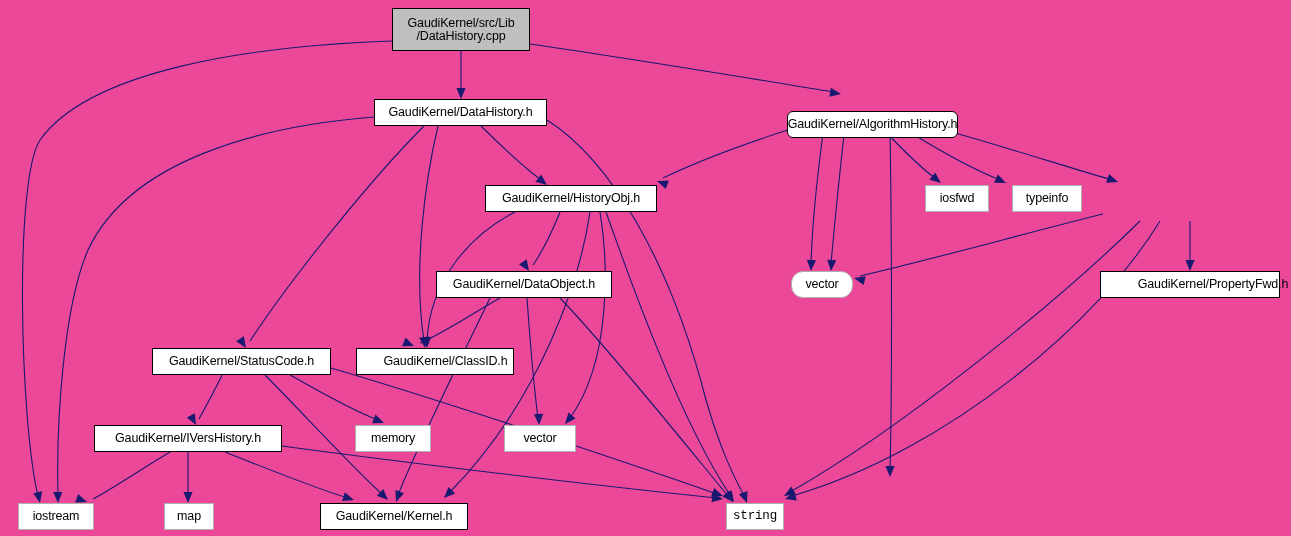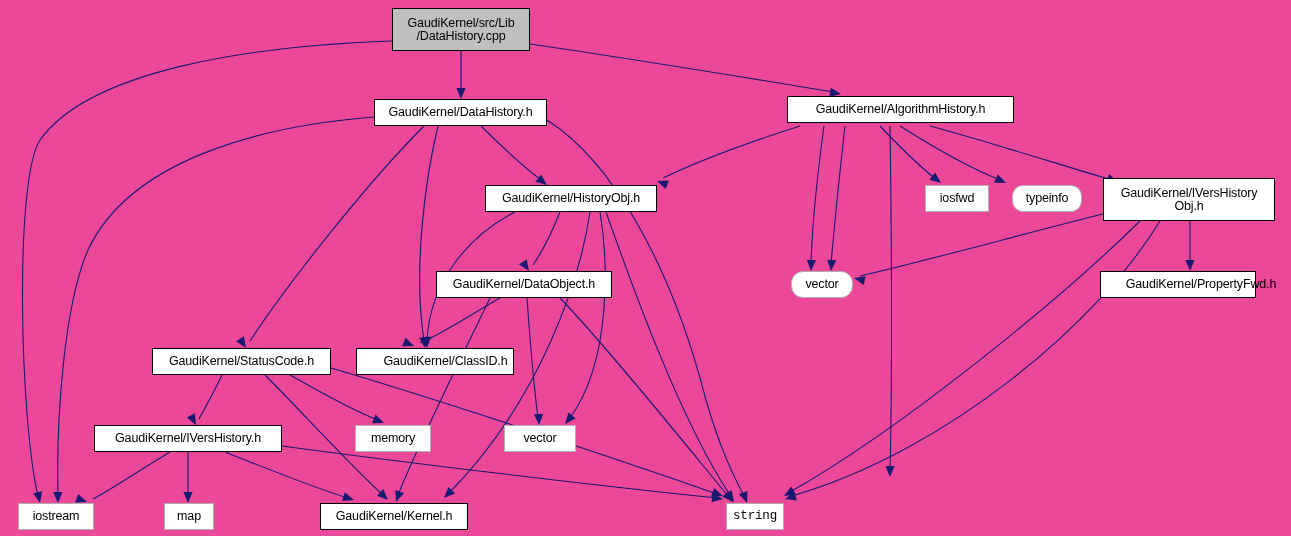--- a/index.html
+++ b/index.html
@@ -90,29 +90,27 @@
       <path d="M1103,214 C1030,232 930,260 860,276" class="edge"></path>
       <polygon points="0,0 -11,-4.6 -11,4.6" transform="translate(854,278) rotate(194)" class="arrow"></polygon>
       <path d="M1140,221 C1060,300 900,430 790,492" class="edge"></path>
       <polygon points="0,0 -11,-4.6 -11,4.6" transform="translate(784,496) rotate(150)" class="arrow"></polygon>
       <path d="M1160,221 C1100,320 950,450 792,496" class="edge"></path>
       <polygon points="0,0 -11,-4.6 -11,4.6" transform="translate(785,499) rotate(165)" class="arrow"></polygon>
     </svg>
 <div class="node root" style="left: 392px; top: 8px; width: 138px; height: 43px;">GaudiKernel/src/Lib
 /DataHistory.cpp</div>
     <div class="node project" style="left: 374px; top: 99px; width: 173px; height: 27px;">GaudiKernel/DataHistory.h</div>
-    <div class="node project" style="left: 787px; top: 96px; width: 227px; height: 27px;">GaudiKernel/AlgorithmHistory.h</div>
+    <div class="node project" style="left: 787px; top: 111px; width: 171px; height: 27px; border-radius: 6px;">GaudiKernel/AlgorithmHistory.h</div>
     <div class="node project" style="left: 485px; top: 185px; width: 172px; height: 27px;">GaudiKernel/HistoryObj.h</div>
     <div class="node system" style="left: 925px; top: 185px; width: 64px; height: 27px;">iosfwd</div>
-    <div class="node system" style="left: 1012px; top: 185px; width: 70px; height: 27px; border-radius: 11px;">typeinfo</div>
-    <div class="node project" style="left: 1103px; top: 178px; width: 172px; height: 43px;">GaudiKernel/IVersHistory
-Obj.h</div>
+    <div class="node system" style="left: 1012px; top: 185px; width: 70px; height: 27px;">typeinfo</div>
     <div class="node project" style="left: 436px; top: 271px; width: 176px; height: 27px;">GaudiKernel/DataObject.h</div>
     <div class="node system" style="left: 791px; top: 271px; width: 62px; height: 27px; border-radius: 12px;">vector</div>
-    <div class="node project" style="left: 1100px; top: 271px; width: 156px; height: 27px; padding-left: 46px;">GaudiKernel/PropertyFwd.h</div>
+    <div class="node project" style="left: 1100px; top: 271px; width: 180px; height: 27px; padding-left: 46px;">GaudiKernel/PropertyFwd.h</div>
     <div class="node project" style="left: 152px; top: 348px; width: 179px; height: 27px;">GaudiKernel/StatusCode.h</div>
     <div class="node project" style="left: 356px; top: 348px; width: 158px; height: 27px; padding-left: 21px;">GaudiKernel/ClassID.h</div>
     <div class="node project" style="left: 94px; top: 425px; width: 188px; height: 27px;">GaudiKernel/IVersHistory.h</div>
     <div class="node system" style="left: 355px; top: 425px; width: 76px; height: 27px;">memory</div>
     <div class="node system" style="left: 504px; top: 425px; width: 72px; height: 27px;">vector</div>
     <div class="node system" style="left: 18px; top: 503px; width: 76px; height: 27px;">iostream</div>
     <div class="node system" style="left: 164px; top: 503px; width: 50px; height: 27px; text-align: right;">map</div>
     <div class="node project" style="left: 320px; top: 503px; width: 148px; height: 27px;">GaudiKernel/Kernel.h</div>
     <div class="node system" style="left: 726px; top: 503px; width: 58px; height: 27px; font-family: Liberation Mono, monospace;">string</div>
   </div>

